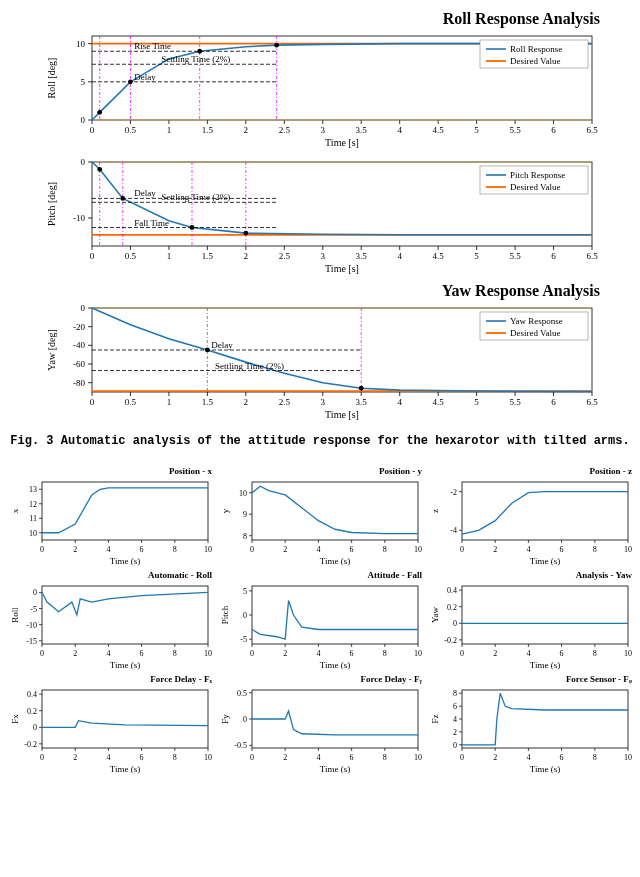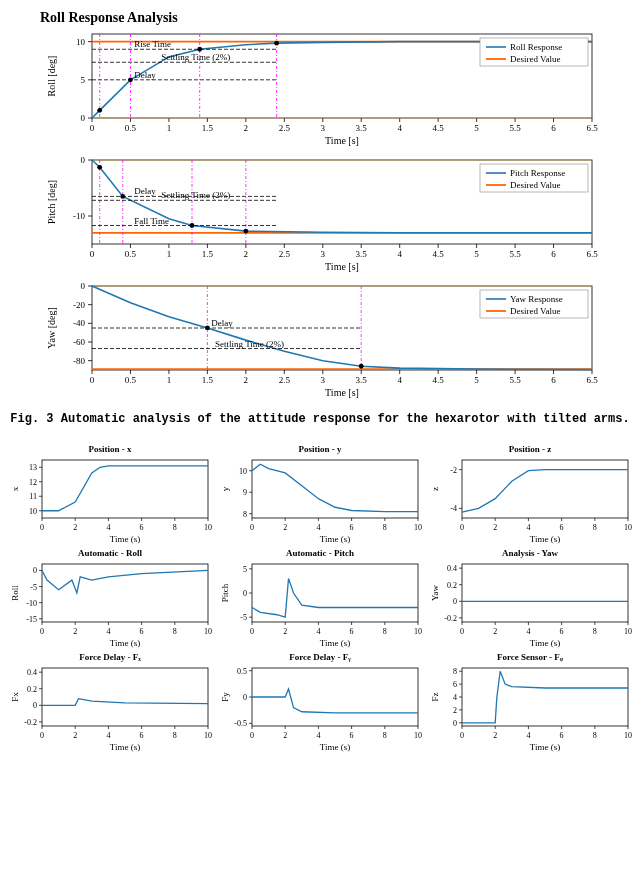--- a/index.html
+++ b/index.html
@@ -4,39 +4,39 @@
 <style>
   * { box-sizing: border-box; margin: 0; padding: 0; }
   body {
     font-family: "Times New Roman", Times, serif;
     background: #fff;
     color: #000;
     width: 640px;
     padding: 4px 8px;
   }
   .chart-block { position: relative; margin: 6px auto 8px auto; width: 560px; }
-  .chart-title { text-align: left; font-weight: bold; font-size: 14px; margin-bottom: 2px; font-family: "Times New Roman", Times, serif; }
+  .chart-title { text-align: right; font-weight: bold; font-size: 16px; margin-bottom: 2px; font-family: "Times New Roman", Times, serif; }
   svg { display: block; }
   .tick { stroke: #000; stroke-width: 0.8; }
   .tick-label { font-size: 9px; font-family: "Times New Roman", serif; fill: #000; }
   .axis-label { font-size: 10px; font-family: "Times New Roman", serif; fill: #000; }
   .response-line { stroke: #1f77b4; stroke-width: 1.6; fill: none; }
   .desired-line { stroke: #ff6600; stroke-width: 1.8; fill: none; }
   .zero-line { stroke: #d4af37; stroke-width: 0.6; fill: none; }
   .dash-line { stroke: #000; stroke-width: 0.8; stroke-dasharray: 4,2; fill: none; }
   .marker-line { stroke: magenta; stroke-width: 0.8; stroke-dasharray: 3,2,1,2; fill: none; }
   .anno-text { font-size: 9px; font-family: "Times New Roman", serif; fill: #000; }
   .node { fill: #000; }
   .legend-box { fill: #fff; stroke: #888; stroke-width: 0.6; }
   .legend-text { font-size: 9px; font-family: "Times New Roman", serif; fill: #000; }
   .caption { text-align: center; font-size: 12px; font-weight: bold; margin: 14px 0 18px 0; font-family: Liberation Mono, monospace; }
 
   .small-grid { display: grid; grid-template-columns: repeat(3, 1fr); gap: 4px 6px; width: 624px; margin: 0 auto; }
   .small-chart { width: 204px; }
-  .small-title { text-align: center; font-weight: bold; font-size: 9px; margin-bottom: 2px; }
+  .small-title { text-align: right; font-weight: bold; font-size: 9px; margin-bottom: 2px; }
   .small-line { stroke: #1f77b4; stroke-width: 1.3; fill: none; }
   .small-tick { stroke: #000; stroke-width: 0.7; }
   .small-tick-label { font-size: 8px; font-family: "Times New Roman", serif; fill: #000; }
   .small-axis-label { font-size: 9px; font-family: "Times New Roman", serif; fill: #000; }
 </style>
 </head>
 <body>
 
 <div id="top-charts">
     <div class="chart-block">
@@ -158,20 +158,21 @@
         <text class="axis-label" x="302" y="116" text-anchor="middle">Time [s]</text>
         <text class="axis-label" transform="translate(15,48) rotate(-90)" text-anchor="middle">Pitch [deg]</text>
         <rect class="legend-box" x="440" y="10" width="108" height="28"></rect>
         <line x1="446" y1="19" x2="466" y2="19" stroke="#1f77b4" stroke-width="1.6"></line>
         <text class="legend-text" x="470" y="22">Pitch Response</text>
         <line x1="446" y1="31" x2="466" y2="31" stroke="#ff6600" stroke-width="1.8"></line>
         <text class="legend-text" x="470" y="34">Desired Value</text>
       </svg>
     </div>
     <div class="chart-block">
+    <div class="chart-title">Yaw Response Analysis</div>
       <svg width="560" height="118">
         <rect x="52" y="6" width="500" height="84" fill="none" stroke="#000" stroke-width="0.8"></rect>
         <line class="tick" x1="52" y1="90" x2="52" y2="94"></line>
         <text class="tick-label" x="52" y="103" text-anchor="middle">0</text>
         <line class="tick" x1="90.46153846153847" y1="90" x2="90.46153846153847" y2="94"></line>
         <text class="tick-label" x="90.46153846153847" y="103" text-anchor="middle">0.5</text>
         <line class="tick" x1="128.92307692307693" y1="90" x2="128.92307692307693" y2="94"></line>
         <text class="tick-label" x="128.92307692307693" y="103" text-anchor="middle">1</text>
         <line class="tick" x1="167.3846153846154" y1="90" x2="167.3846153846154" y2="94"></line>
         <text class="tick-label" x="167.3846153846154" y="103" text-anchor="middle">1.5</text>
@@ -334,21 +335,21 @@
         <line class="small-tick" x1="31" y1="26.55555555555555" x2="34" y2="26.55555555555555"></line>
         <text class="small-tick-label" x="29" y="29.55555555555555" text-anchor="end">-5</text>
         <line class="small-tick" x1="31" y1="10.44444444444445" x2="34" y2="10.44444444444445"></line>
         <text class="small-tick-label" x="29" y="13.44444444444445" text-anchor="end">0</text>
         <path class="small-line" d="M34,10.44444444444445 L38.98,20.111111111111114 L50.6,29.77777777777778 L63.879999999999995,20.111111111111114 L68.86000000000001,33 L72.18,16.888888888888886 L83.8,20.111111111111114 L100.4,16.888888888888886 L133.6,13.666666666666664 L200,10.44444444444445 "></path>
         <text class="small-axis-label" x="117" y="86" text-anchor="middle">Time (s)</text>
         <text class="small-axis-label" transform="translate(10,33) rotate(-90)" text-anchor="middle">Roll</text>
       </svg>
     </div>
     <div class="small-chart">
-    <div class="small-title">Automatic - Pitch</div>
+    <div class="small-title">Attitude - Fall</div>
       <svg width="204" height="88">
         <rect x="34" y="4" width="166" height="58" fill="none" stroke="#000" stroke-width="0.8"></rect>
         <line class="small-tick" x1="34" y1="62" x2="34" y2="65"></line>
         <text class="small-tick-label" x="34" y="74" text-anchor="middle">0</text>
         <line class="small-tick" x1="67.2" y1="62" x2="67.2" y2="65"></line>
         <text class="small-tick-label" x="67.2" y="74" text-anchor="middle">2</text>
         <line class="small-tick" x1="100.4" y1="62" x2="100.4" y2="65"></line>
         <text class="small-tick-label" x="100.4" y="74" text-anchor="middle">4</text>
         <line class="small-tick" x1="133.6" y1="62" x2="133.6" y2="65"></line>
         <text class="small-tick-label" x="133.6" y="74" text-anchor="middle">6</text>

